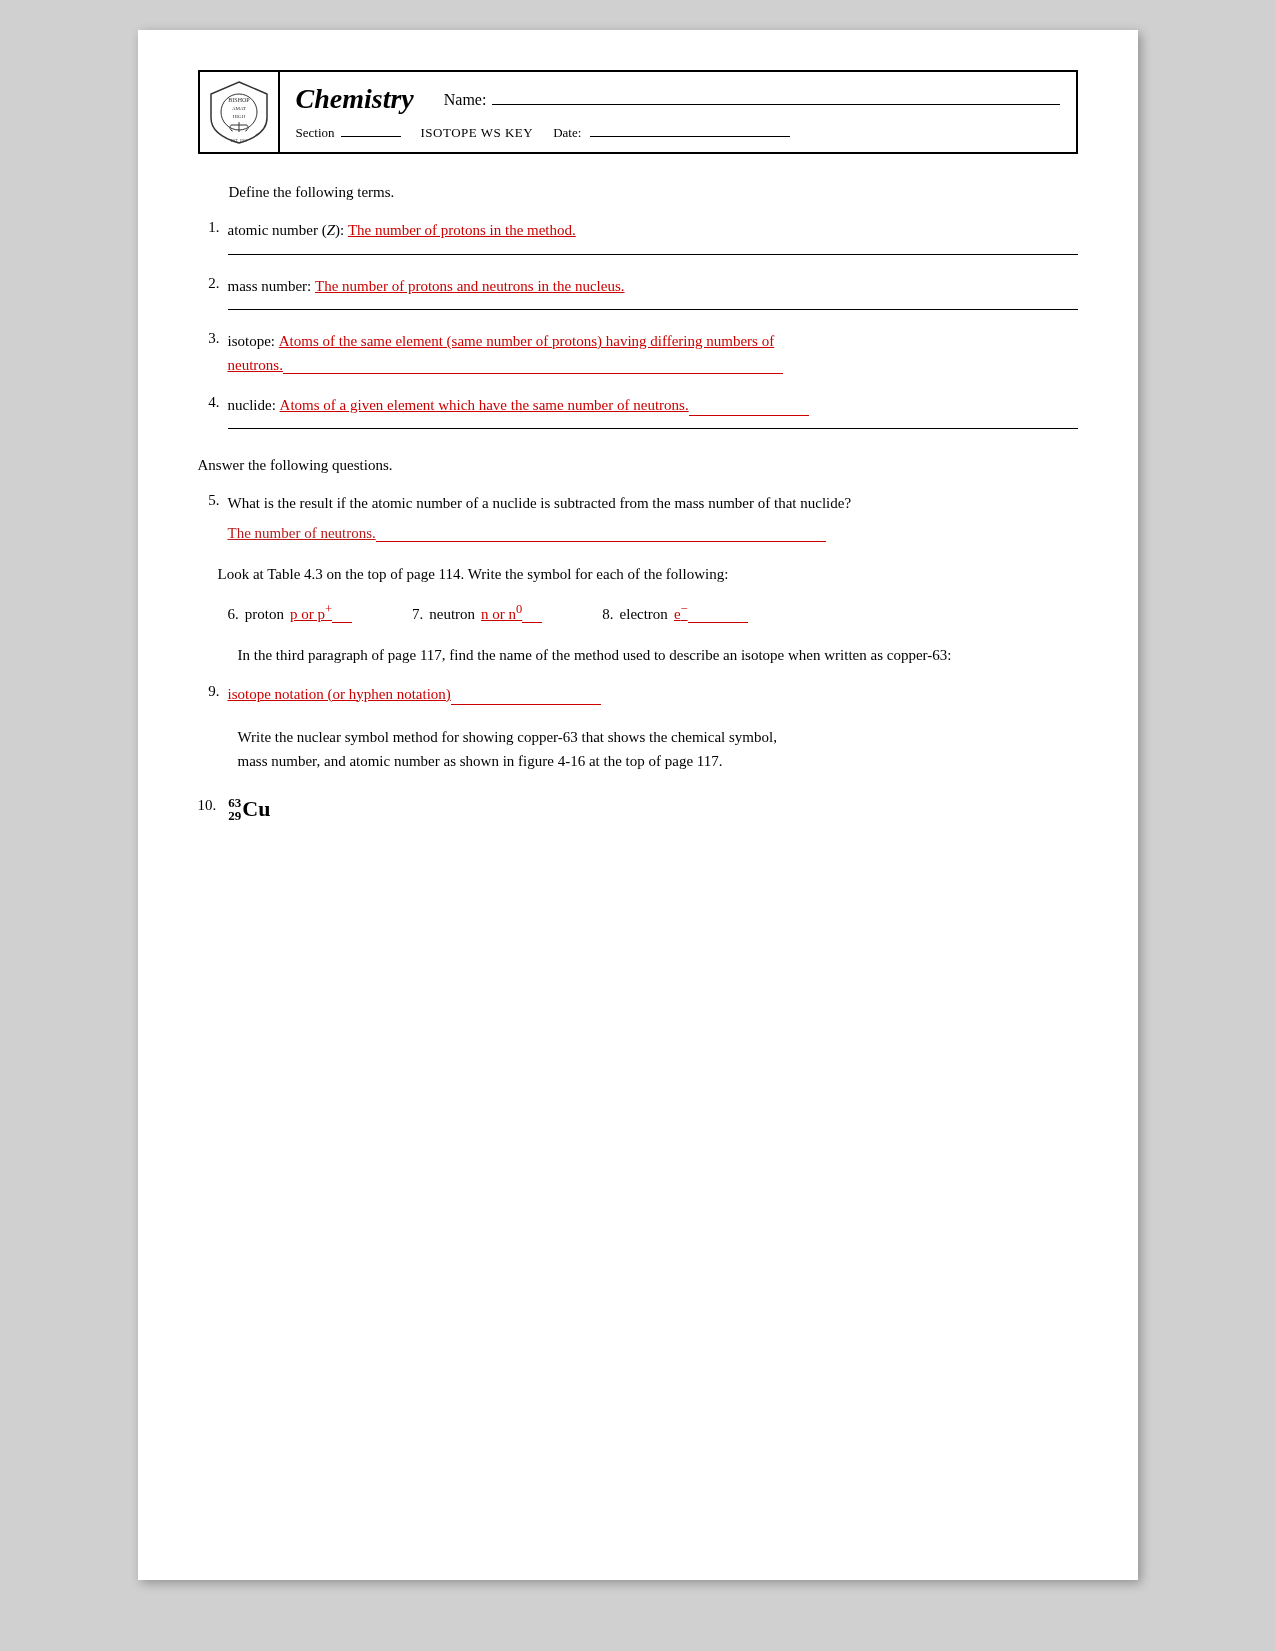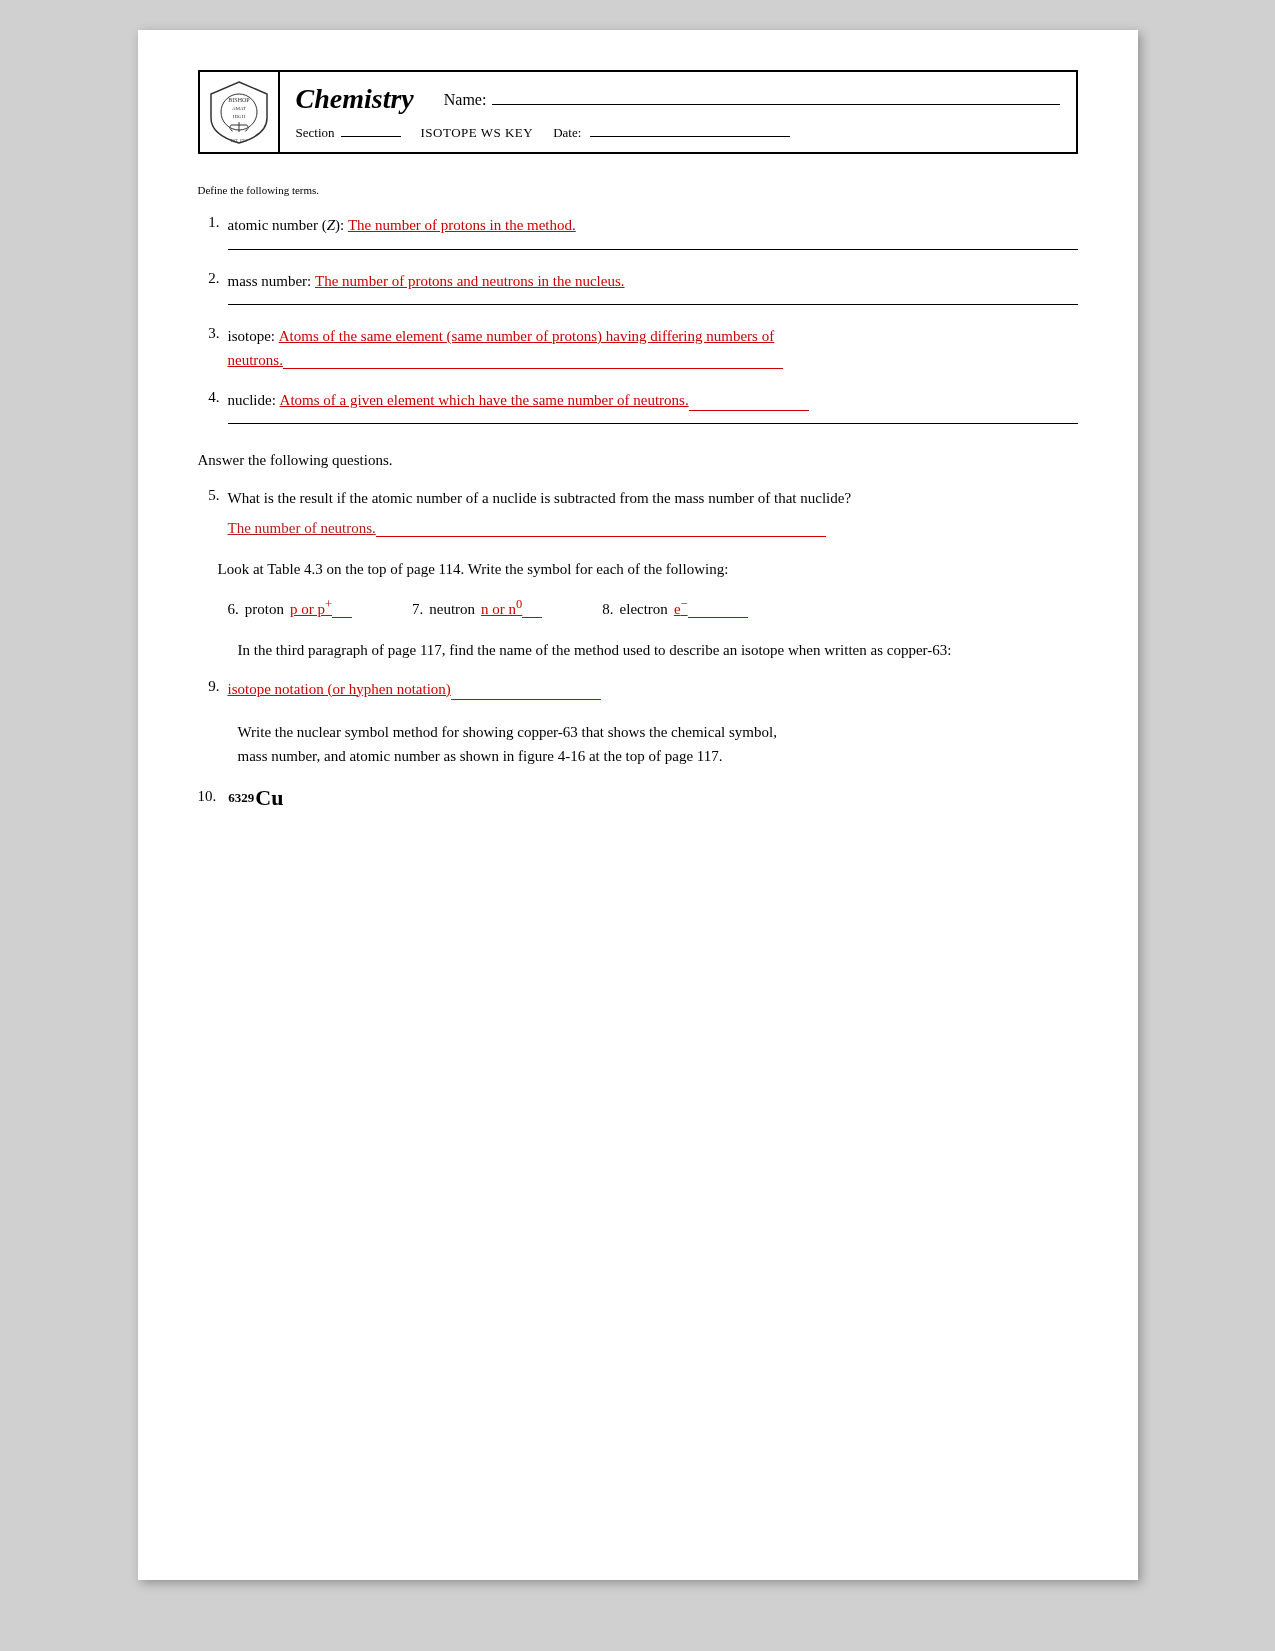--- a/index.html
+++ b/index.html
@@ -111,22 +111,23 @@
       font-size: 13px;
     }
     .header-date-line {
       width: 200px;
       border-bottom: 1px solid #000;
       height: 16px;
     }
 
     
     .section-title {
-      font-size: 11px;
+      font-size: 15px;
       margin-bottom: 18px;
+      margin-left: 31px;
     }
     .question-block {
       margin-bottom: 20px;
     }
     .question-row {
       display: flex;
       align-items: flex-start;
       margin-bottom: 4px;
     }
     .question-num {
@@ -338,21 +339,21 @@
     <span>Write the nuclear symbol method for showing copper-63 that shows the chemical symbol,</span><br>
     <span>mass number, and atomic number as shown in figure 4-16 at the top of page 117.</span>
   </div>
 
   <div class="question-block" style="margin-top:12px;">
     <div class="q10-row">
       <span style="margin-right:8px;">10.</span>
       <span style="font-size:22px; font-weight:bold; line-height:1;">
         
         <span style="display:inline-flex; align-items:center; line-height:1;">
-          <span style="display:inline-flex; flex-direction:row; font-size:13px; line-height:1.15; margin-right:1px; vertical-align:middle;">
+          <span style="display:inline-flex; flex-direction:column; font-size:13px; line-height:1.15; margin-right:1px; vertical-align:middle;">
             <span style="line-height:1;">63</span>
             <span style="line-height:1;">29</span>
           </span>
             <span style="font-size:22px;">Cu</span>
         </span>
       </span>
     </div>
   </div>
 
 </div>

